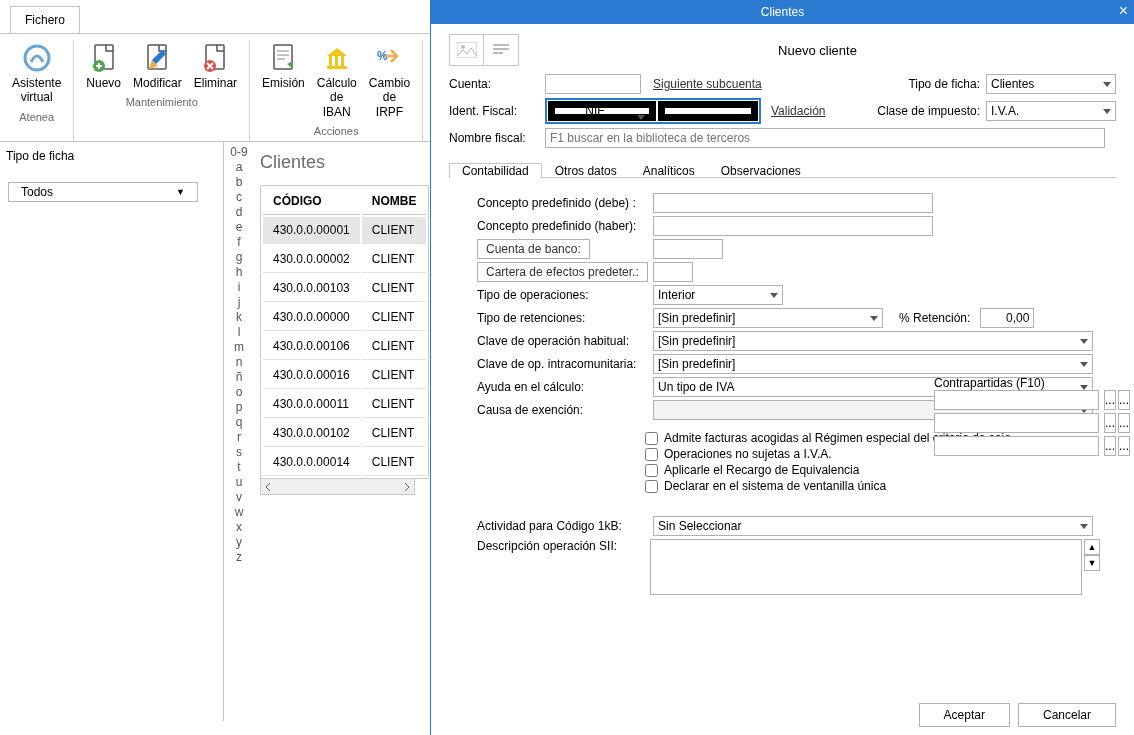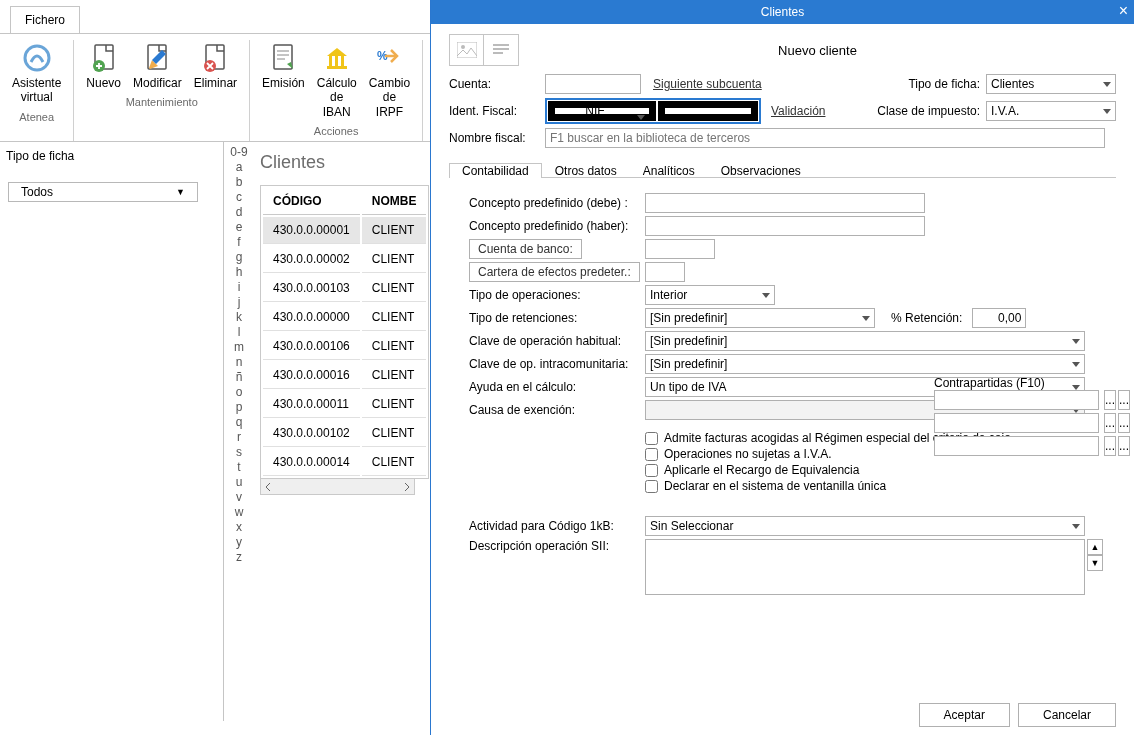--- a/index.html
+++ b/index.html
@@ -45,21 +45,21 @@
 .form-input { border:1px solid #b0b0b0; height:20px; padding:1px 4px; background:#fff;}
 .form-select { border:1px solid #b0b0b0; height:20px; padding:0 18px 0 4px; background:#fff; position:relative; display:inline-flex; align-items:center; min-width:80px;}
 .form-select::after{ content:""; position:absolute; right:4px; top:7px; border-left:4px solid transparent; border-right:4px solid transparent; border-top:5px solid #555;}
 .underline-link { text-decoration: underline; color:#333; cursor:pointer; }
 .highlighted { border:2px solid #2a7ad1; padding:1px; display:inline-flex; align-items:center;}
 .highlighted .form-select, .highlighted .form-input{ border:7px solid #000000;justify-content:center;}
 .tabs { border-bottom:1px solid #c5c5c5; display:flex; margin-top:14px;}
 .tab { padding:0 12px; border:1px solid transparent; border-bottom:none; cursor:pointer; position:relative; top:1px;}
 .tab.active { border-color:#c5c5c5; background:#fff;}
 .tab-panel { padding:12px 4px 4px 16px; }
-.field-row { display:flex; align-items:center; margin:3px 4px;}
+.field-row { display:flex; align-items:center; margin:3px 12px;}
 .field-label { width:176px;}
 .btn-look { border:1px solid #b0b0b0; padding:2px 8px; background:#fff; font-size:12px; cursor:pointer; color:#333;}
 .wide-select{ width:440px;}
 .mid-select{ width:230px;}
 .counter-group{ position:absolute; right:22px; top:198px; width:160px;}
 .counter-group .cg-title{margin-bottom:0;}
 .cg-row{ display:flex; margin-bottom:3px;}
 .cg-row .form-input{ flex:1; margin-right:3px;}
 .cg-row .cg-btn{ width:22px; height:20px; border:1px solid #b0b0b0; display:flex; align-items:center; justify-content:center; cursor:pointer; margin-left:2px;}
 .checkbox-row{ display:flex; align-items:center; margin:2px 0 2px 180px;}

